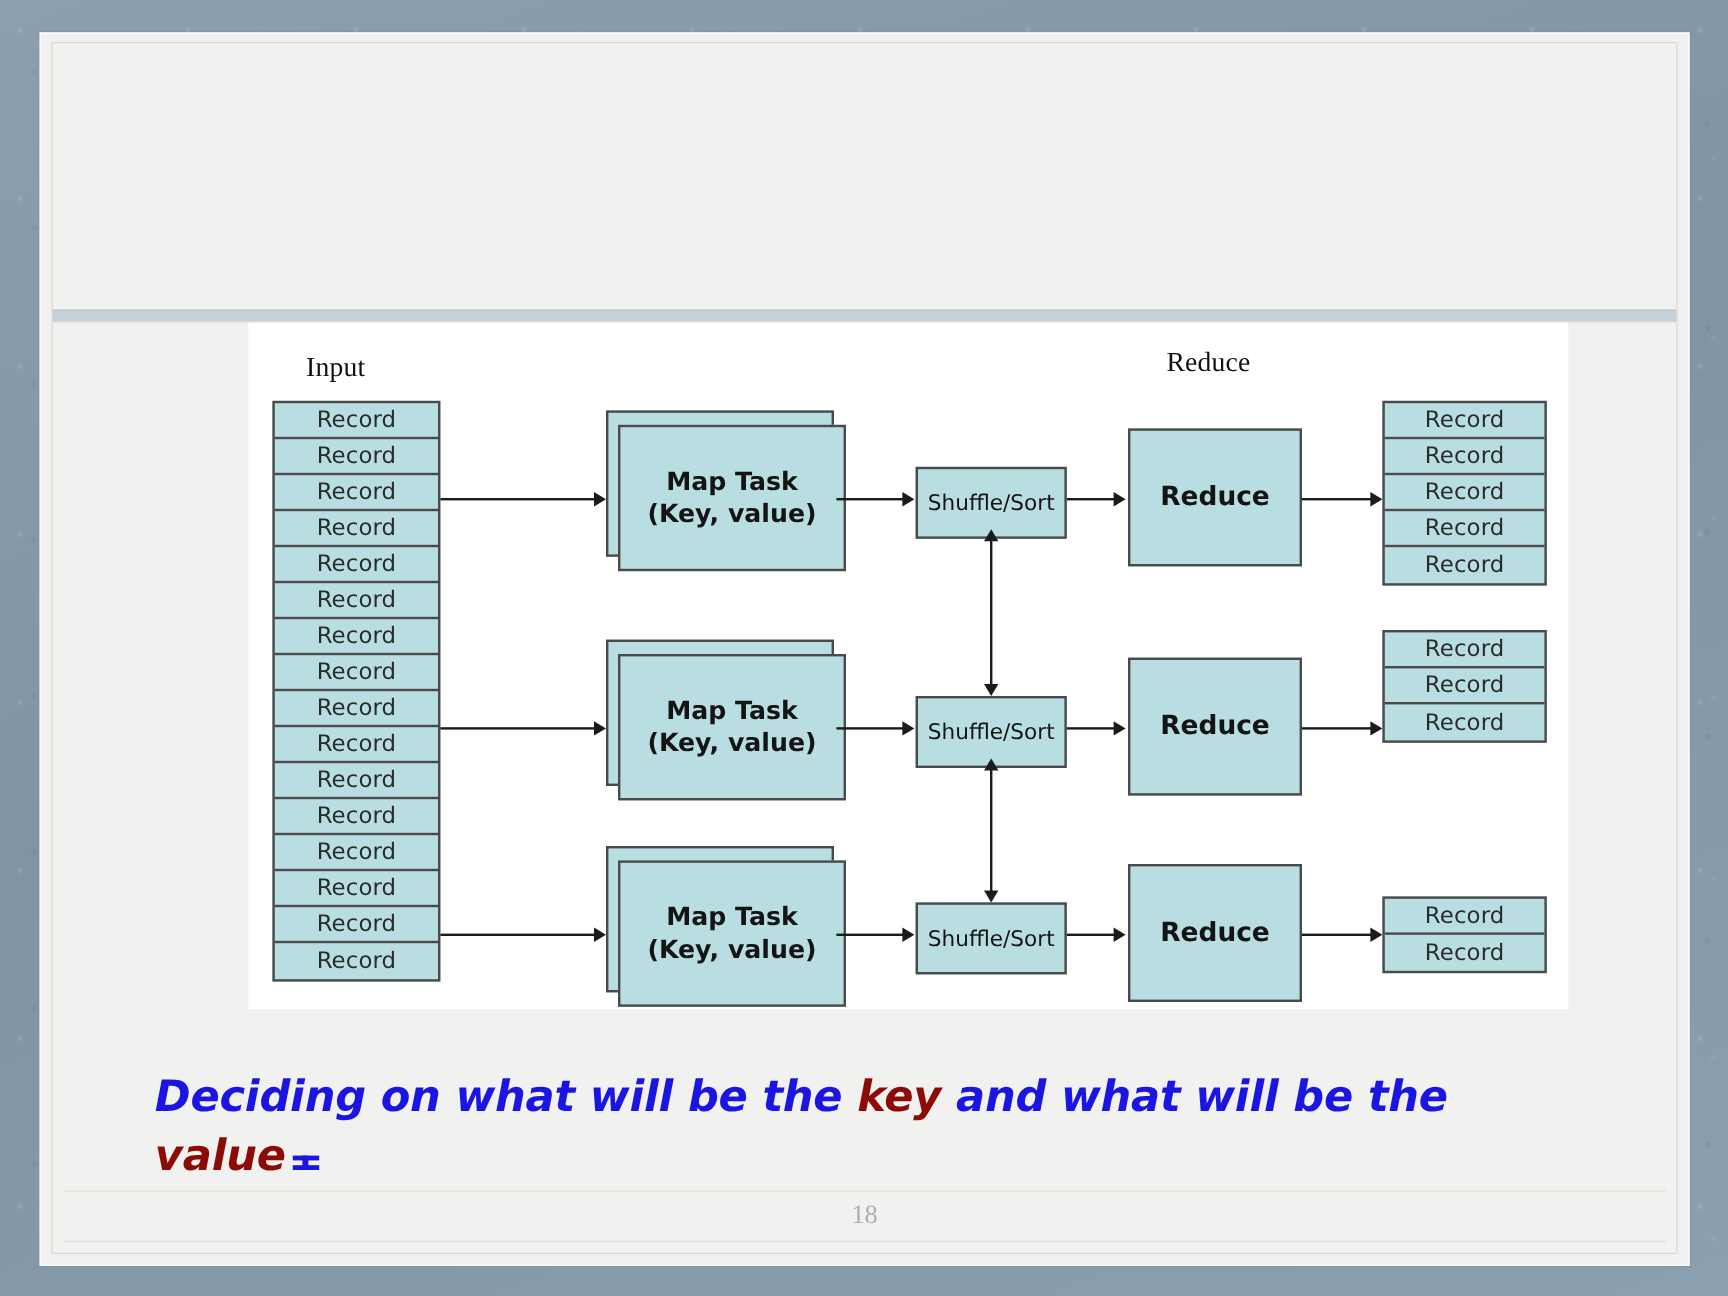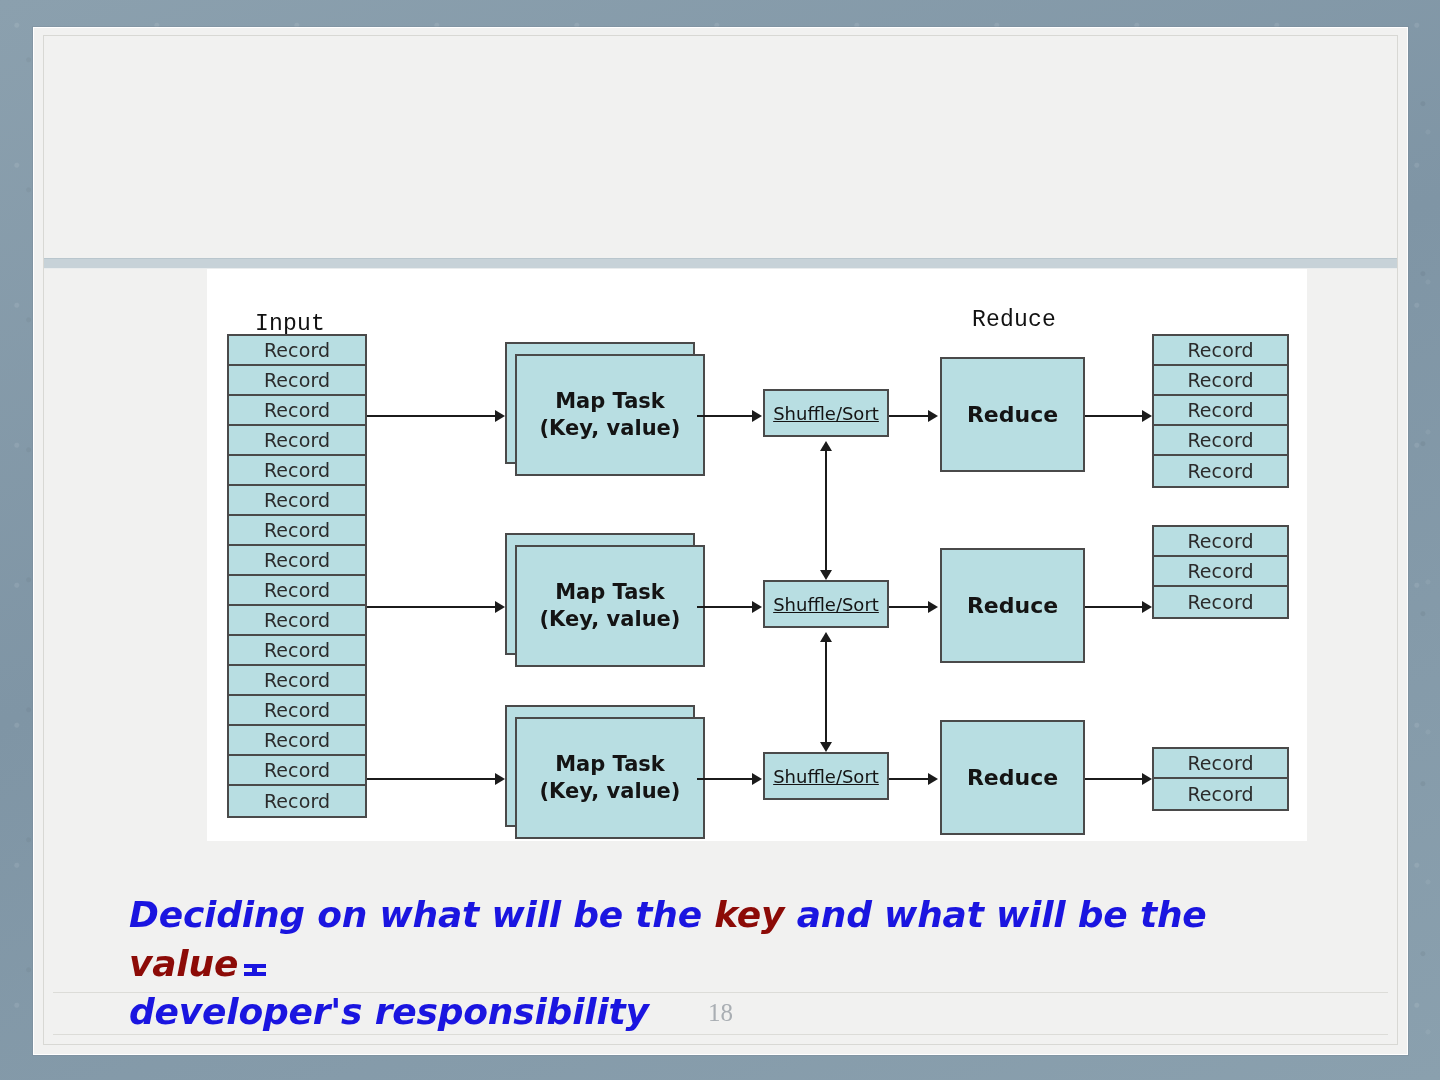--- a/index.html
+++ b/index.html
@@ -69,27 +69,26 @@
   
   #diagram {
     position: absolute;
     left: 163px; top: 233px;
     width: 1100px; height: 572px;
     background: #ffffff;
   }
   .dg { position: absolute; }
 
   .col-label {
-    font-family: Liberation Mono, monospace;
+    font-family: Liberation Serif, serif;
     font-size: 23px;
     font-weight: 400;
     color: #111;
     letter-spacing: 0.2px;
     white-space: nowrap;
-    margin-top: 18px;
   }
 
   
   .rec-stack {
     border: 2px solid #4a4a4a;
     background: #b8dee2;
   }
   .rec {
     height: 30px;
     border-bottom: 2px solid #4a4a4a;
@@ -133,24 +132,23 @@
     position: absolute;
     background: #b8dee2;
     border: 2px solid #4a4a4a;
     display: flex;
     align-items: center;
     justify-content: center;
     font-family: "DejaVu Sans", sans-serif;
     color: #141414;
   }
   .shuffle {
-    width: 126px; height: 48px;
+    width: 126px; height: 60px;
     font-size: 18px;
     font-weight: 400;
-    text-decoration: underline;
   }
   .reduce {
     width: 145px; height: 115px;
     font-size: 22px;
     font-weight: bold;
   }
 
   
   .hline {
     position: absolute;
@@ -230,21 +228,21 @@
   #footer-rule-bottom {
     position: absolute;
     left: 9px; right: 9px; top: 998px;
     height: 1px; background: #dcdcd8;
   }
   #page-number {
     position: absolute;
     left: 0; right: 0; top: 963px;
     text-align: center;
     font-family: "Liberation Serif", serif;
-    font-size: 25px;
+    font-size: 22px;
     color: #a9aeb3;
   }
 </style>
 </head>
 <body>
 
 <div id="slide">
   <div id="slide-inner">
 
     <div id="title-rule"></div>
@@ -377,21 +375,20 @@
 
       <div class="dg rec-stack" style="left:945px; top:478px; width:137px;">
         <div class="rec">Record</div>
         <div class="rec">Record</div>
       </div>
 
     </div>
 
     <div id="caption">
       <span>Deciding on what will be the </span><span class="hl">key</span><span> and what will be the </span><span class="hl">value</span><span class="glyph-is"><i></i></span><br>
-      <span>developer's responsibility</span>
     </div>
 
     <div id="footer-rule-top"></div>
     <div id="page-number">18</div>
     <div id="footer-rule-bottom"></div>
 
   </div>
 </div>
 
 </body></html>

